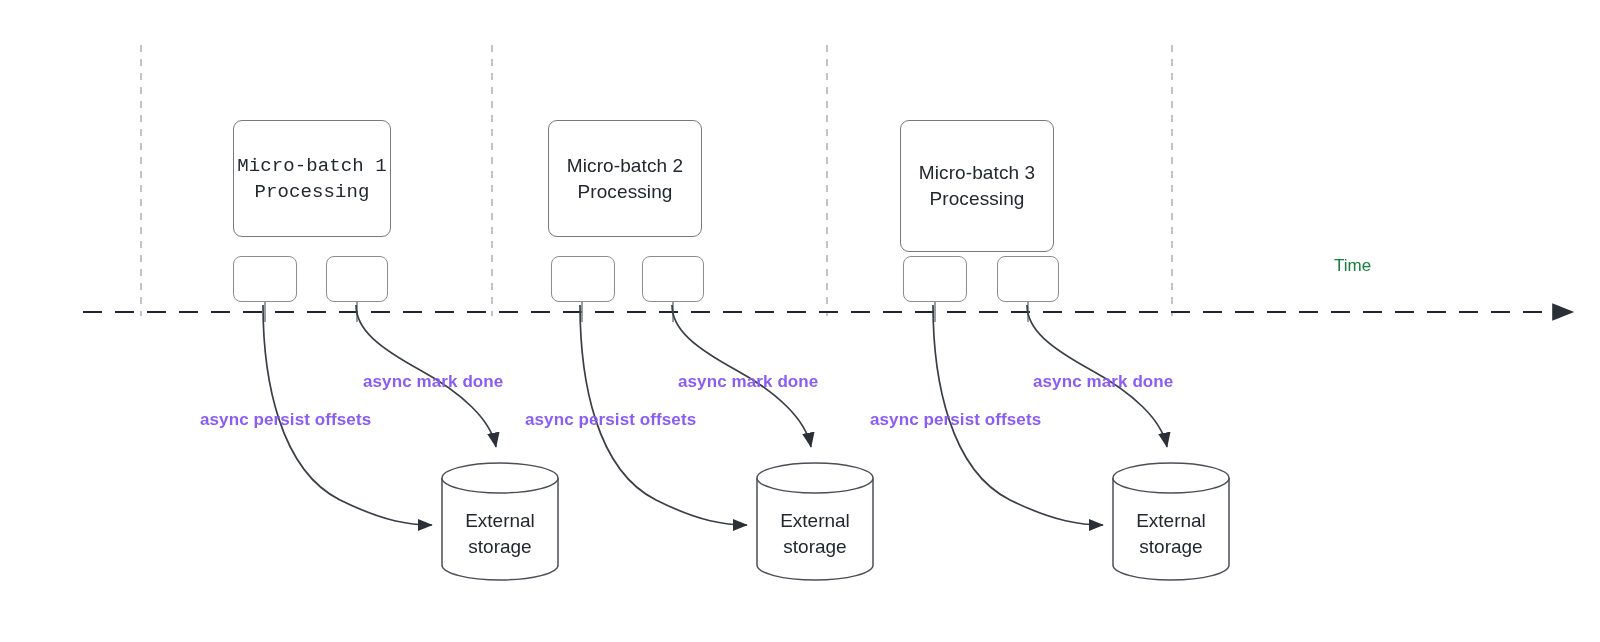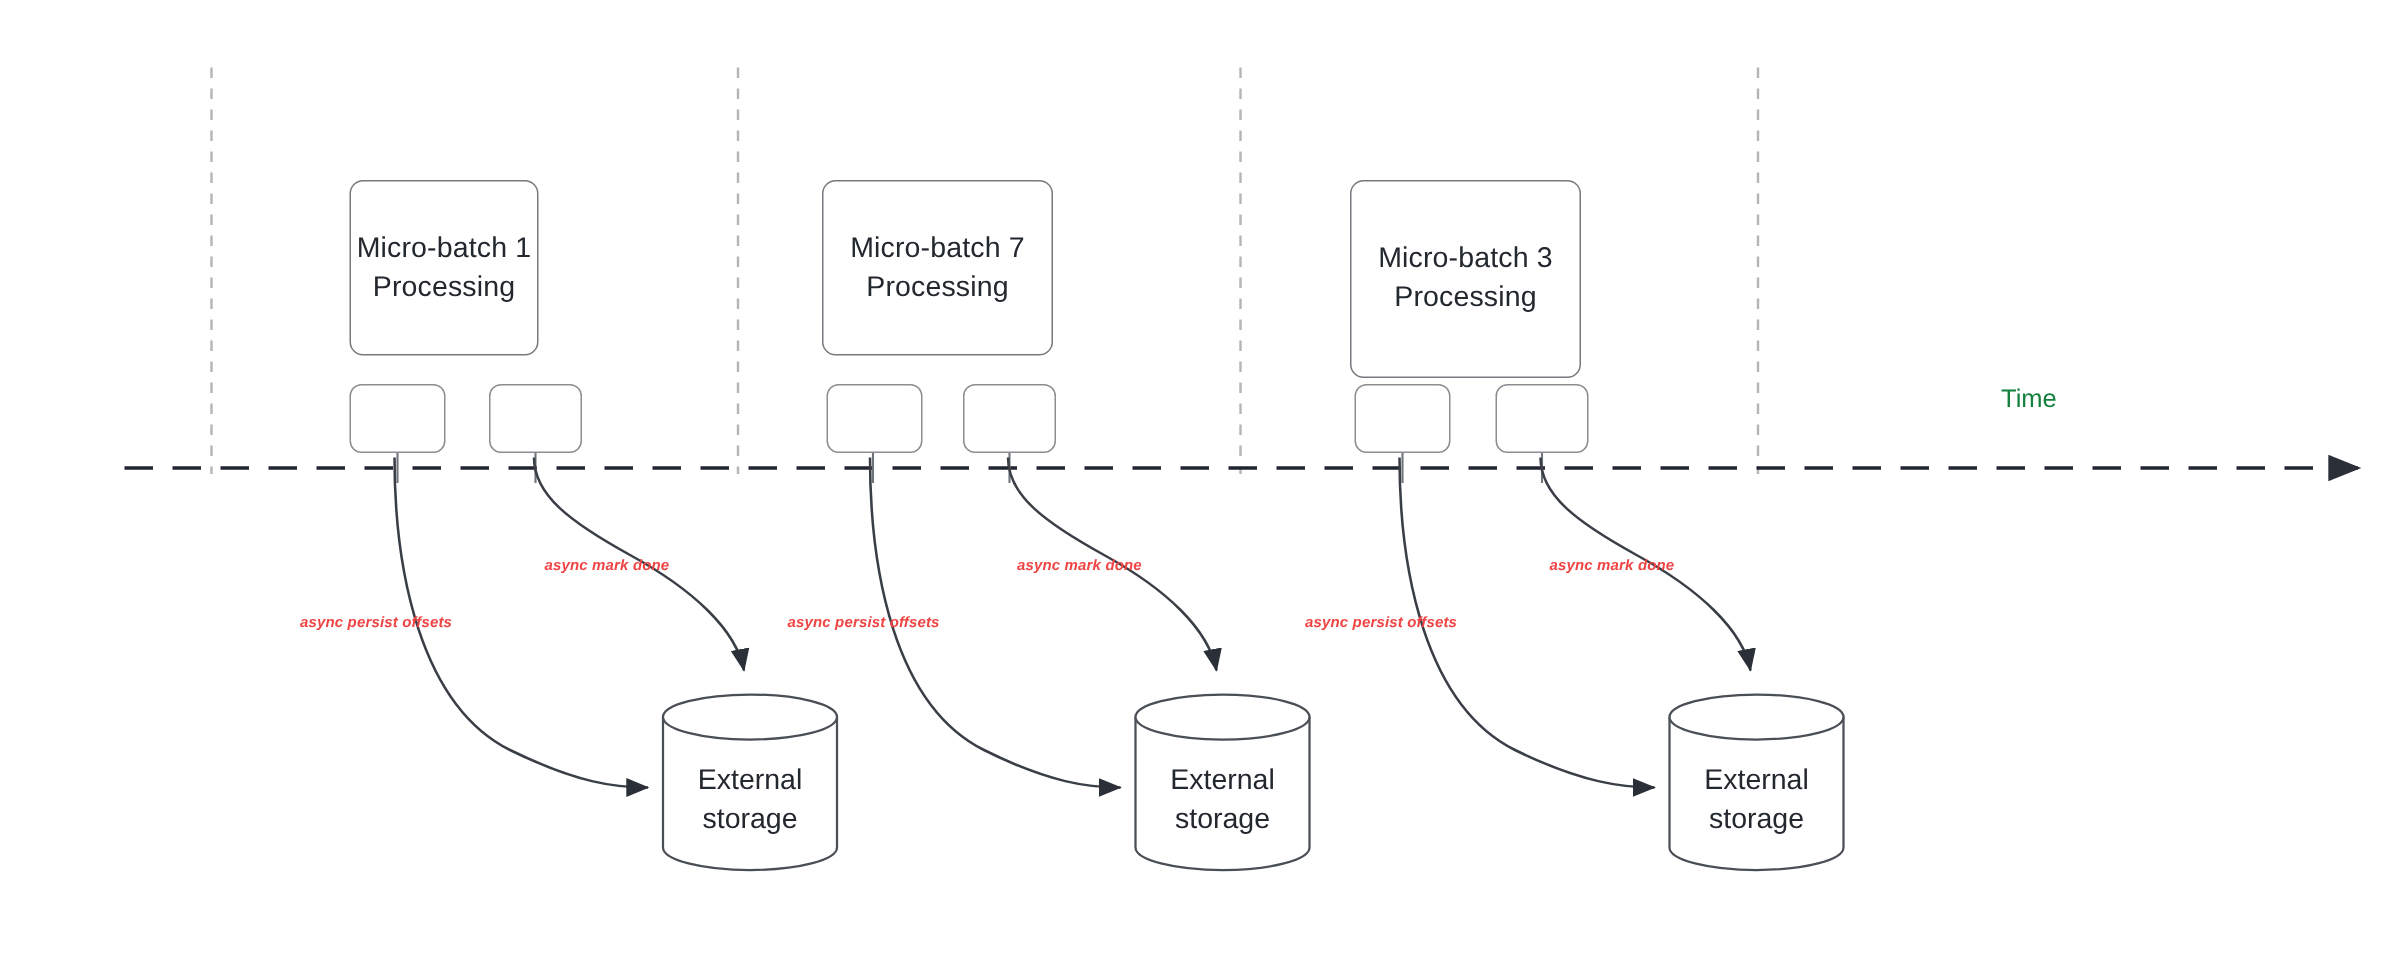--- a/index.html
+++ b/index.html
@@ -63,26 +63,25 @@
     text-align: center;
     font-size: 19px;
     line-height: 26px;
     color: #23272e;
     pointer-events: none;
   }
   .cyl-label .line { display: block; white-space: nowrap; }
   
   .edge-label {
     position: absolute;
-    font-size: 10px;
+    font-size: 17px;
     font-weight: bold;
-    color: #ef4444;
+    color: #8b5cf6;
     white-space: nowrap;
     letter-spacing: 0.1px;
-    font-style: italic;
   }
   .axis-label {
     position: absolute;
     font-size: 17px;
     color: #15803d;
     white-space: nowrap;
   }
 </style>
 </head>
 <body>
@@ -141,39 +140,39 @@
       <ellipse cx="815" cy="478" rx="58" ry="15" fill="#ffffff" stroke="#4a4e55" stroke-width="1.5"></ellipse>
     </g>
     <g>
       <path d="M1113,478 L1113,565 A58,15 0 0 0 1229,565 L1229,478" fill="#ffffff" stroke="#4a4e55" stroke-width="1.5"></path>
       <ellipse cx="1171" cy="478" rx="58" ry="15" fill="#ffffff" stroke="#4a4e55" stroke-width="1.5"></ellipse>
     </g>
   </svg>
 
   <div class="axis-label" style="left:1334px; top:256px;">Time</div>
 
-  <div class="batch-box" style="left:233px; top:120px; width:126px; height:117px;">
+  <div class="batch-box" style="left:233px; top:120px; width:158px; height:117px;font-family:Liberation Mono, monospace;">
     <span class="line">Micro-batch 1</span>
     <span class="line">Processing</span>
   </div>
   <div class="task-box" style="left:233px; top:256px; width:64px; height:46px;"></div>
   <div class="task-box" style="left:326px; top:256px; width:62px; height:46px;"></div>
 
   <div class="cylinder" style="left:442px; top:464px; width:116px; height:114px;">
     <div class="cyl-label" style="top:44px;">
       <span class="line">External</span>
       <span class="line">storage</span>
     </div>
   </div>
 
   <div class="edge-label" style="left:200px; top:410px;">async persist offsets</div>
   <div class="edge-label" style="left:363px; top:372px;">async mark done</div>
 
   <div class="batch-box" style="left:548px; top:120px; width:154px; height:117px;">
-    <span class="line">Micro-batch 7</span>
+    <span class="line">Micro-batch 2</span>
     <span class="line">Processing</span>
   </div>
   <div class="task-box" style="left:551px; top:256px; width:64px; height:46px;"></div>
   <div class="task-box" style="left:642px; top:256px; width:62px; height:46px;"></div>
 
   <div class="cylinder" style="left:757px; top:464px; width:116px; height:114px;">
     <div class="cyl-label" style="top:44px;">
       <span class="line">External</span>
       <span class="line">storage</span>
     </div>

